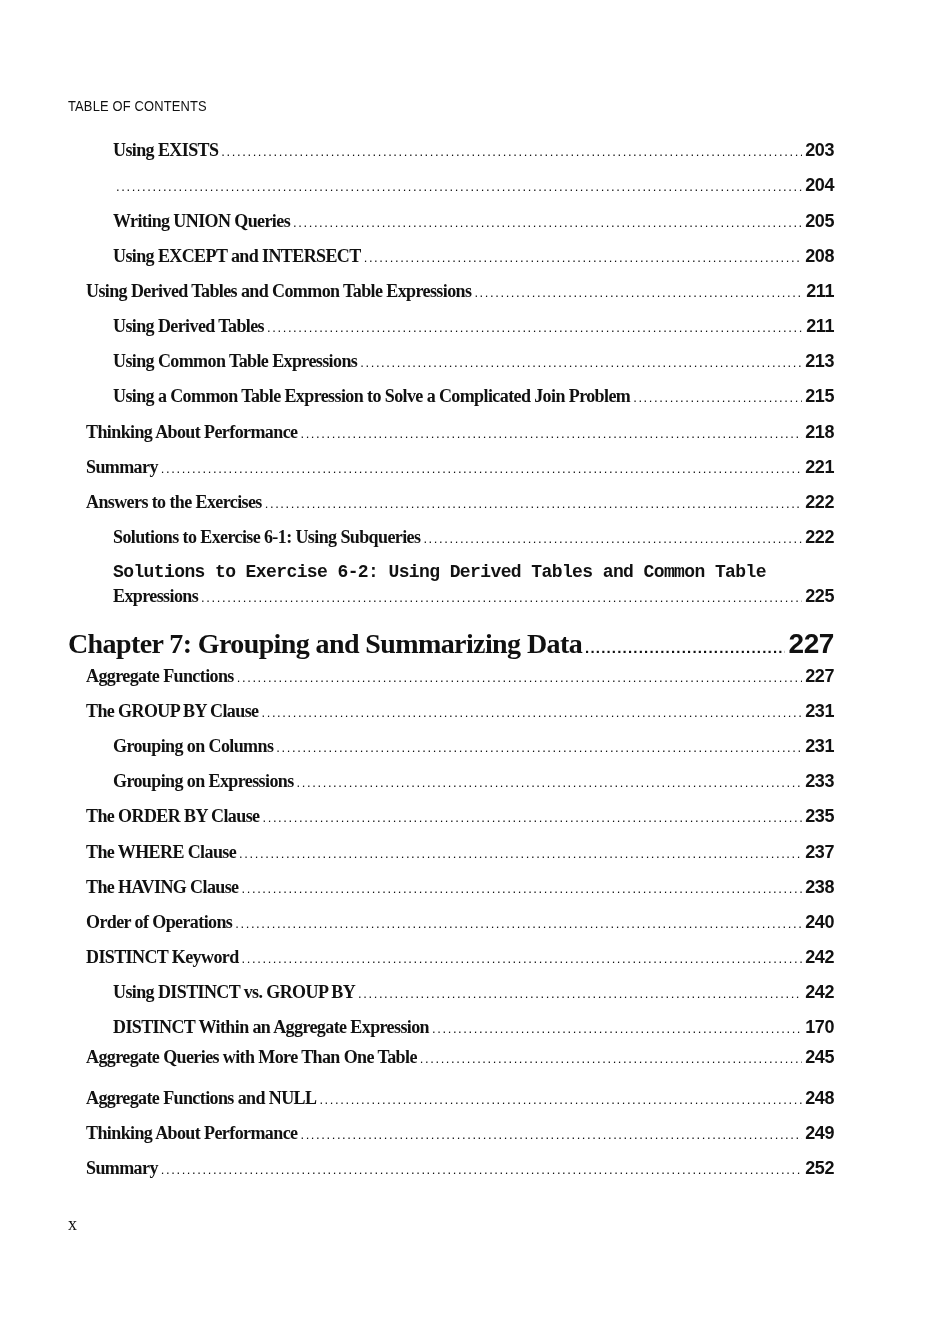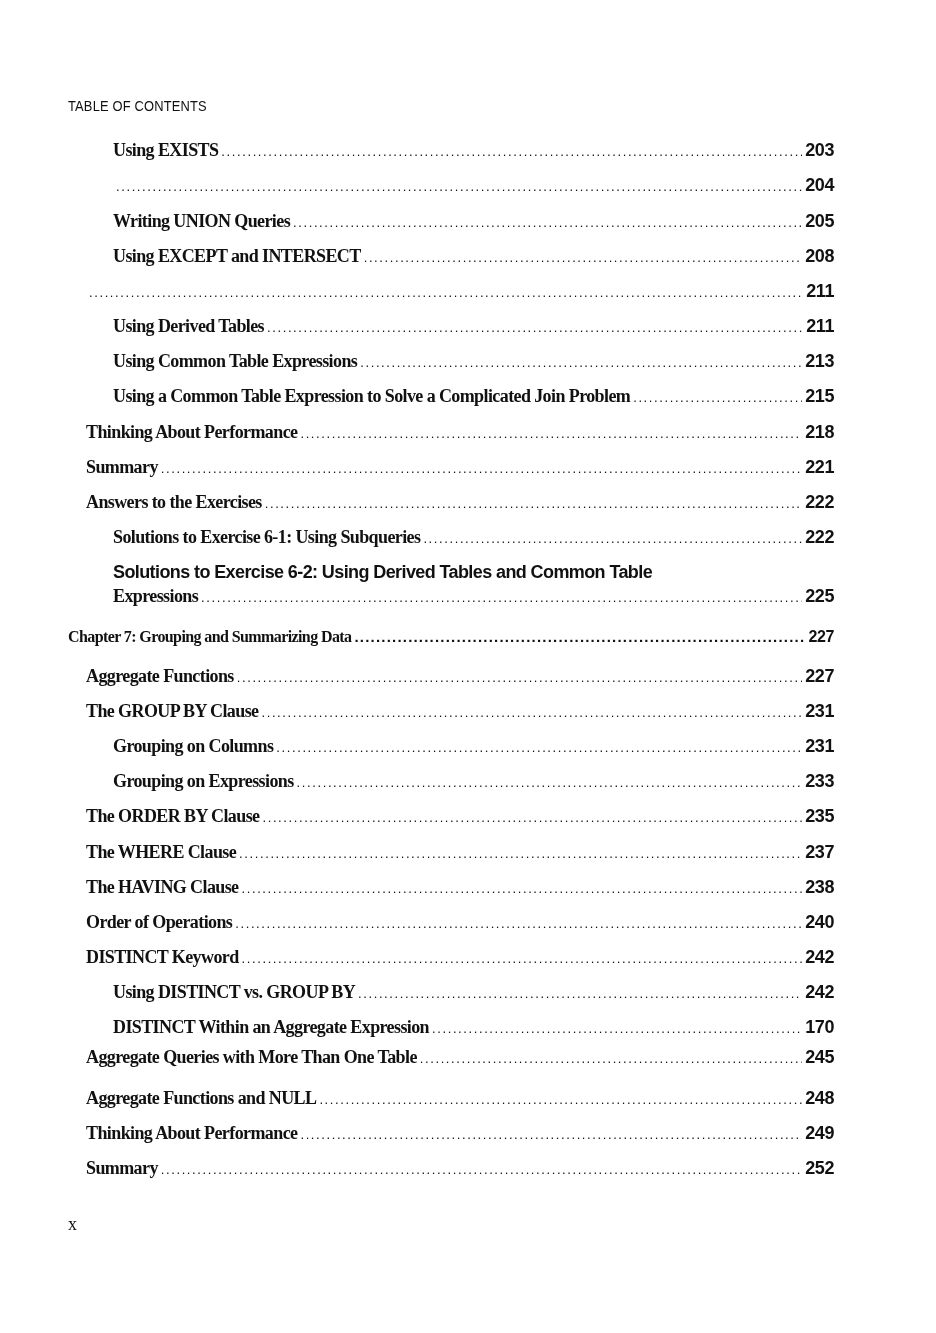--- a/index.html
+++ b/index.html
@@ -19,24 +19,24 @@
   .entry .dots {
     flex: 1 1 auto; overflow: hidden; margin: 0 3px;
     font-weight: normal; letter-spacing: 1.6px; font-size: 13px;
   }
   .entry .dots::before {
     content: "........................................................................................................................................................................................................";
   }
   .entry .page { flex: 0 0 auto; letter-spacing: -0.4px; }
   .lvl1 { left: 86px; }
   .lvl2 { left: 113px; }
-  .chapter { left: 68px; font-size: 16px; text-align: center; }
+  .chapter { left: 68px; font-size: 28px; text-align: center; }
   .chapter .dots { font-weight: bold; font-size: 15px; letter-spacing: 1.2px; }
   .wrap-first {
-    position: absolute; left: 113px; font-family: Liberation Sans, sans-serif;
+    position: absolute; left: 113px; font-family: Liberation Mono, monospace;
     font-weight: bold; font-size: 18px; letter-spacing: -0.6px; white-space: nowrap;
   }
   .folio {
     position: absolute; left: 68px; top: 1214px;
     font-family: "Liberation Serif", serif; font-size: 18px;
   }
 </style>
 </head>
 <body>
 
@@ -56,20 +56,21 @@
       <span class="title">Writing UNION Queries</span>
       <span class="dots"></span>
       <span class="page">205</span>
     </div>
   <div class="entry lvl2" style="top:246px">
       <span class="title">Using EXCEPT and INTERSECT</span>
       <span class="dots"></span>
       <span class="page">208</span>
     </div>
   <div class="entry lvl1" style="top:281px">
+      <span class="title">Using Derived Tables and Common Table Expressions</span>
       <span class="dots"></span>
       <span class="page">211</span>
     </div>
   <div class="entry lvl2" style="top:316px">
       <span class="title">Using Derived Tables</span>
       <span class="dots"></span>
       <span class="page">211</span>
     </div>
   <div class="entry lvl2" style="top:351px">
       <span class="title">Using Common Table Expressions</span>

